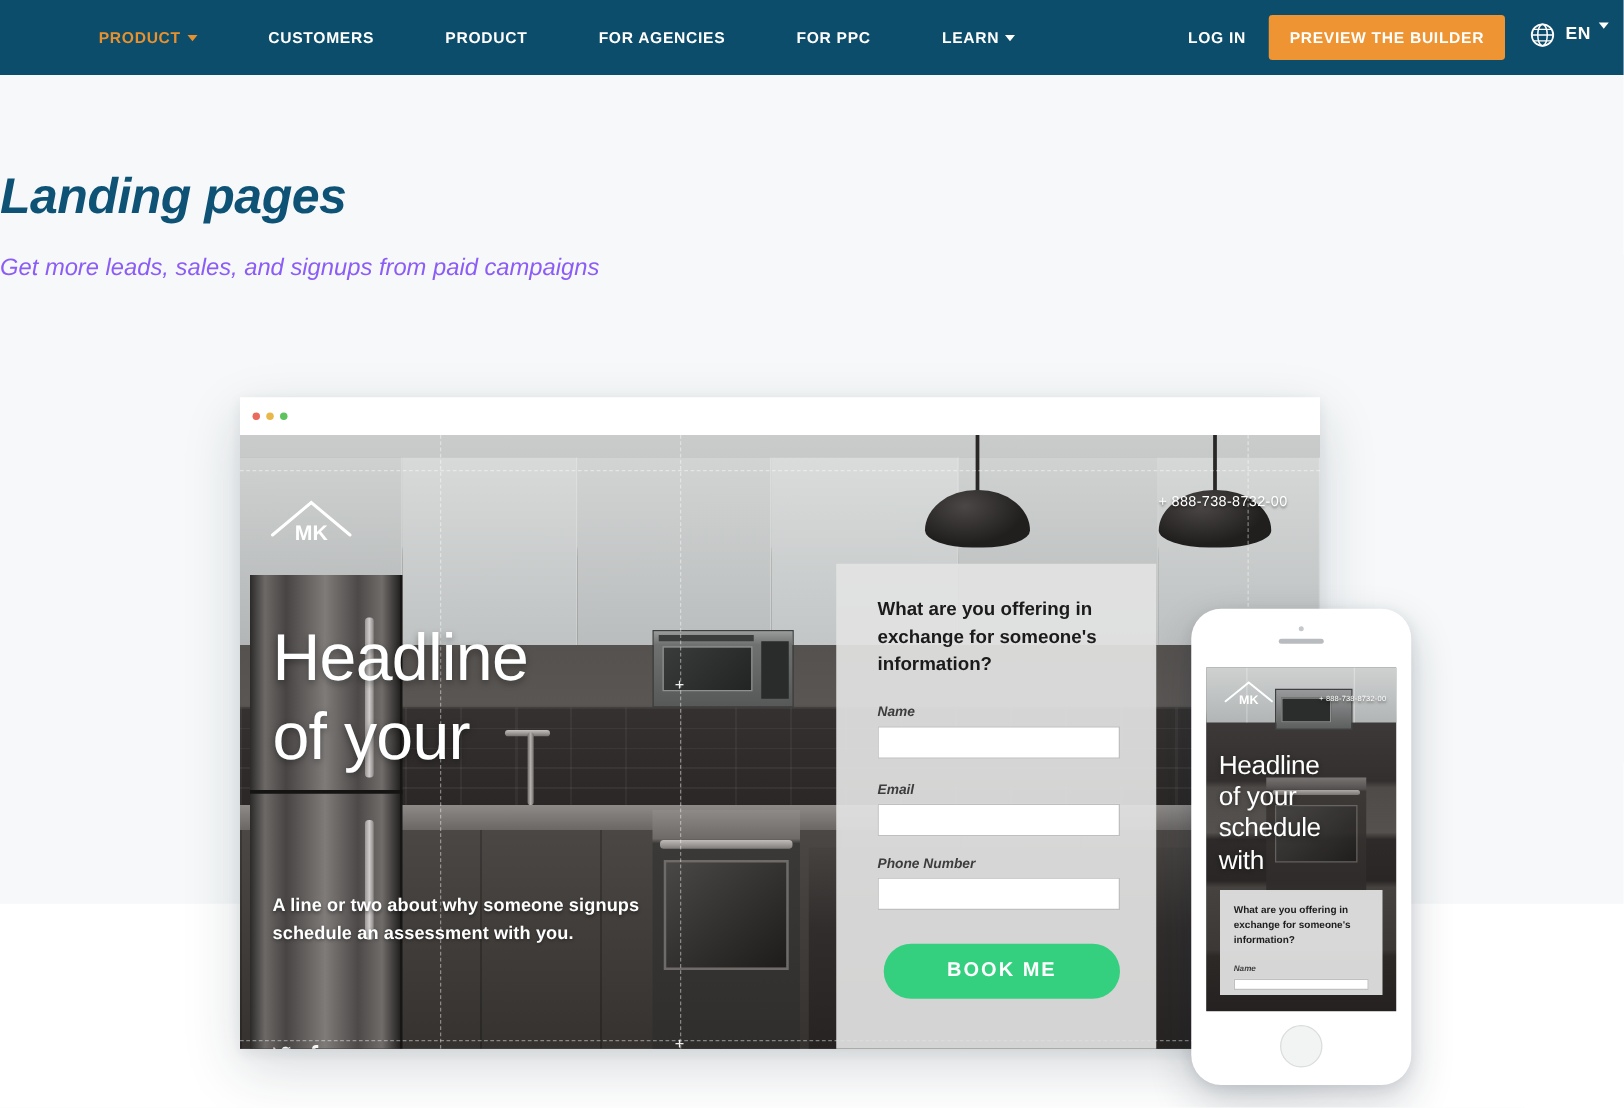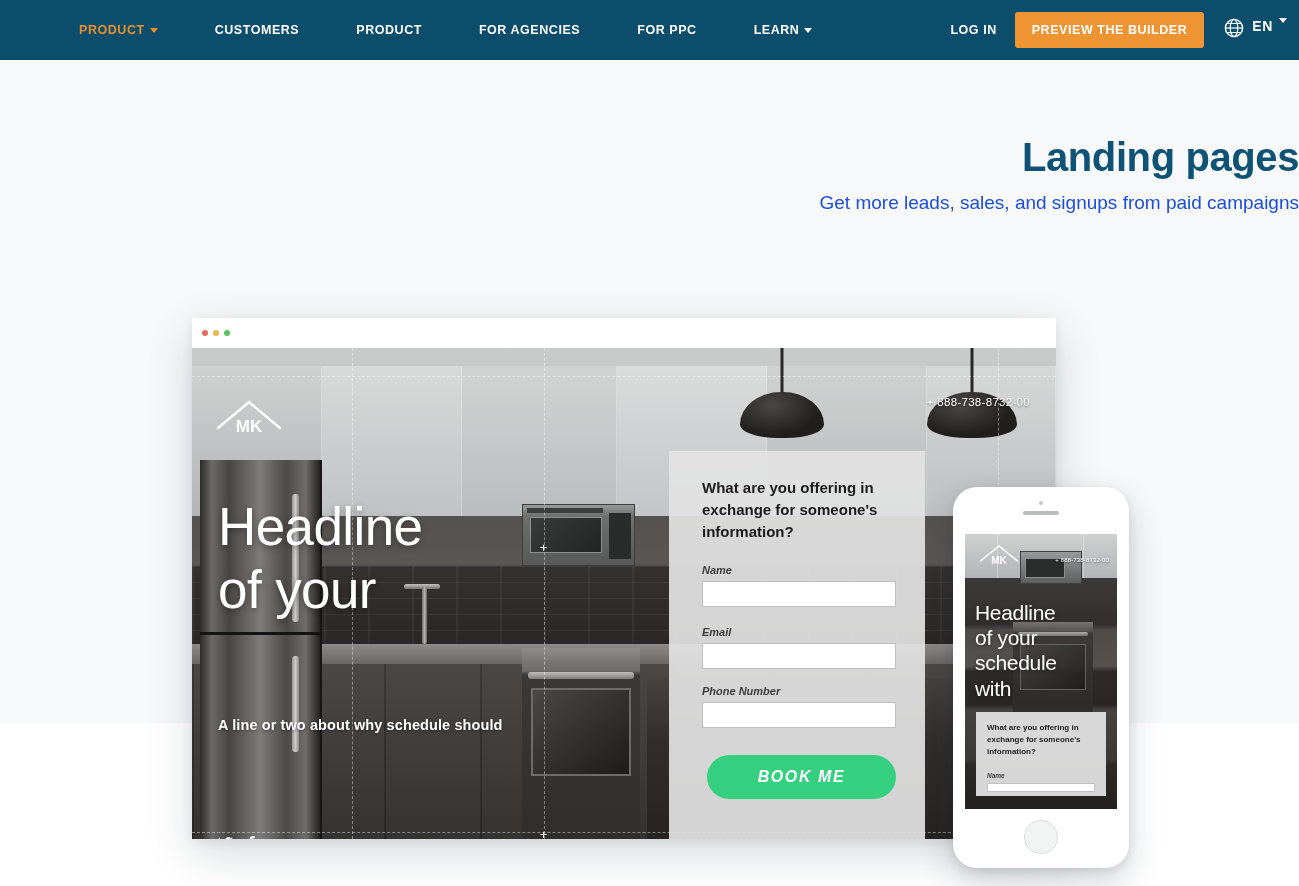--- a/index.html
+++ b/index.html
@@ -65,27 +65,27 @@
     color: #ffffff; font-size: 14px; font-weight: 700;
     letter-spacing: 0.6px; margin-left: 8px;
   }
   .lang-caret {
     width: 0; height: 0; margin-left: 6px;
     border-left: 4px solid transparent; border-right: 4px solid transparent;
     border-top: 5px solid #ffffff;
   }
 
   
-  .hero { position: absolute; left: 0; top: 60px; width: 1299px; text-align: right; z-index: 5; }
+  .hero { position: absolute; left: 0; top: 60px; width: 1299px; text-align: left; z-index: 5; font-style: italic; }
   .hero-title {
     margin-top: 75px;
     color: #0e5275; font-size: 40px; font-weight: 700; letter-spacing: -0.4px;
   }
   .hero-sub {
-    margin-top: 7px; color: #1d4ed8; font-size: 19px; line-height: 1.65;
+    margin-top: 19px; color: #8b5cf6; font-size: 19px; line-height: 1.65;
   }
 
   
   .browser {
     position: absolute; left: 192px; top: 318px; width: 864px; height: 521px;
     background: #ffffff; z-index: 10;
     box-shadow: 0 16px 42px rgba(25,40,55,0.17), 0 3px 10px rgba(25,40,55,0.08);
   }
   .browser-bar {
     height: 30px; background: #ffffff; display: flex; align-items: center;
@@ -306,21 +306,20 @@
     padding: 0 5px;
   }
   .fld1 { top: 113px; }
   .fld2 { top: 175px; }
   .fld3 { top: 234px; }
   .book-btn {
     position: absolute; left: 38px; top: 304px; width: 189px; height: 44px;
     background: #35d07f; color: #ffffff; border: none; border-radius: 22px;
     font-size: 16px; font-weight: 700; letter-spacing: 1.6px; cursor: pointer;
     font-family: "Liberation Sans", sans-serif;
-    font-style: italic;
   }
 
   
   .phone {
     position: absolute; left: 953px; top: 487px; width: 176px; height: 381px;
     background: #ffffff; border-radius: 24px; z-index: 20;
     box-shadow: 0 14px 34px rgba(25,40,55,0.2), 0 3px 10px rgba(25,40,55,0.1);
   }
   .ph-cam {
     position: absolute; left: 50%; top: 14px; width: 4px; height: 4px;
@@ -530,21 +529,22 @@
       </div>
 
       <div class="lp-phone">+ 888-738-8732-00</div>
 
       <div class="lp-headline">
         <div>Headline</div>
         <div>of your</div>
       </div>
 
       <div class="lp-subcopy">
-        <div>A line or two about why schedule should</div>
+        <div>A line or two about why someone signups</div>
+        <div>schedule an assessment with you.</div>
       </div>
 
       <div class="lp-social">
         <span class="soc">
           <svg width="15" height="13" viewBox="0 0 16 14">
             <path d="M16 1.7a6.4 6.4 0 0 1-1.9.5A3.3 3.3 0 0 0 15.5.4a6.5 6.5 0 0 1-2.1.8A3.3 3.3 0 0 0 7.8 4.2 9.3 9.3 0 0 1 1.1.6a3.3 3.3 0 0 0 1 4.4A3.2 3.2 0 0 1 .6 4.6v.04a3.3 3.3 0 0 0 2.6 3.2 3.3 3.3 0 0 1-1.5.06 3.3 3.3 0 0 0 3.1 2.3A6.6 6.6 0 0 1 0 11.6a9.3 9.3 0 0 0 5 1.5c6 0 9.3-5 9.3-9.3v-.4A6.7 6.7 0 0 0 16 1.7z" fill="#ffffff"></path>
           </svg>
         </span>
         <span class="soc">
           <svg width="8" height="14" viewBox="0 0 8 14">

